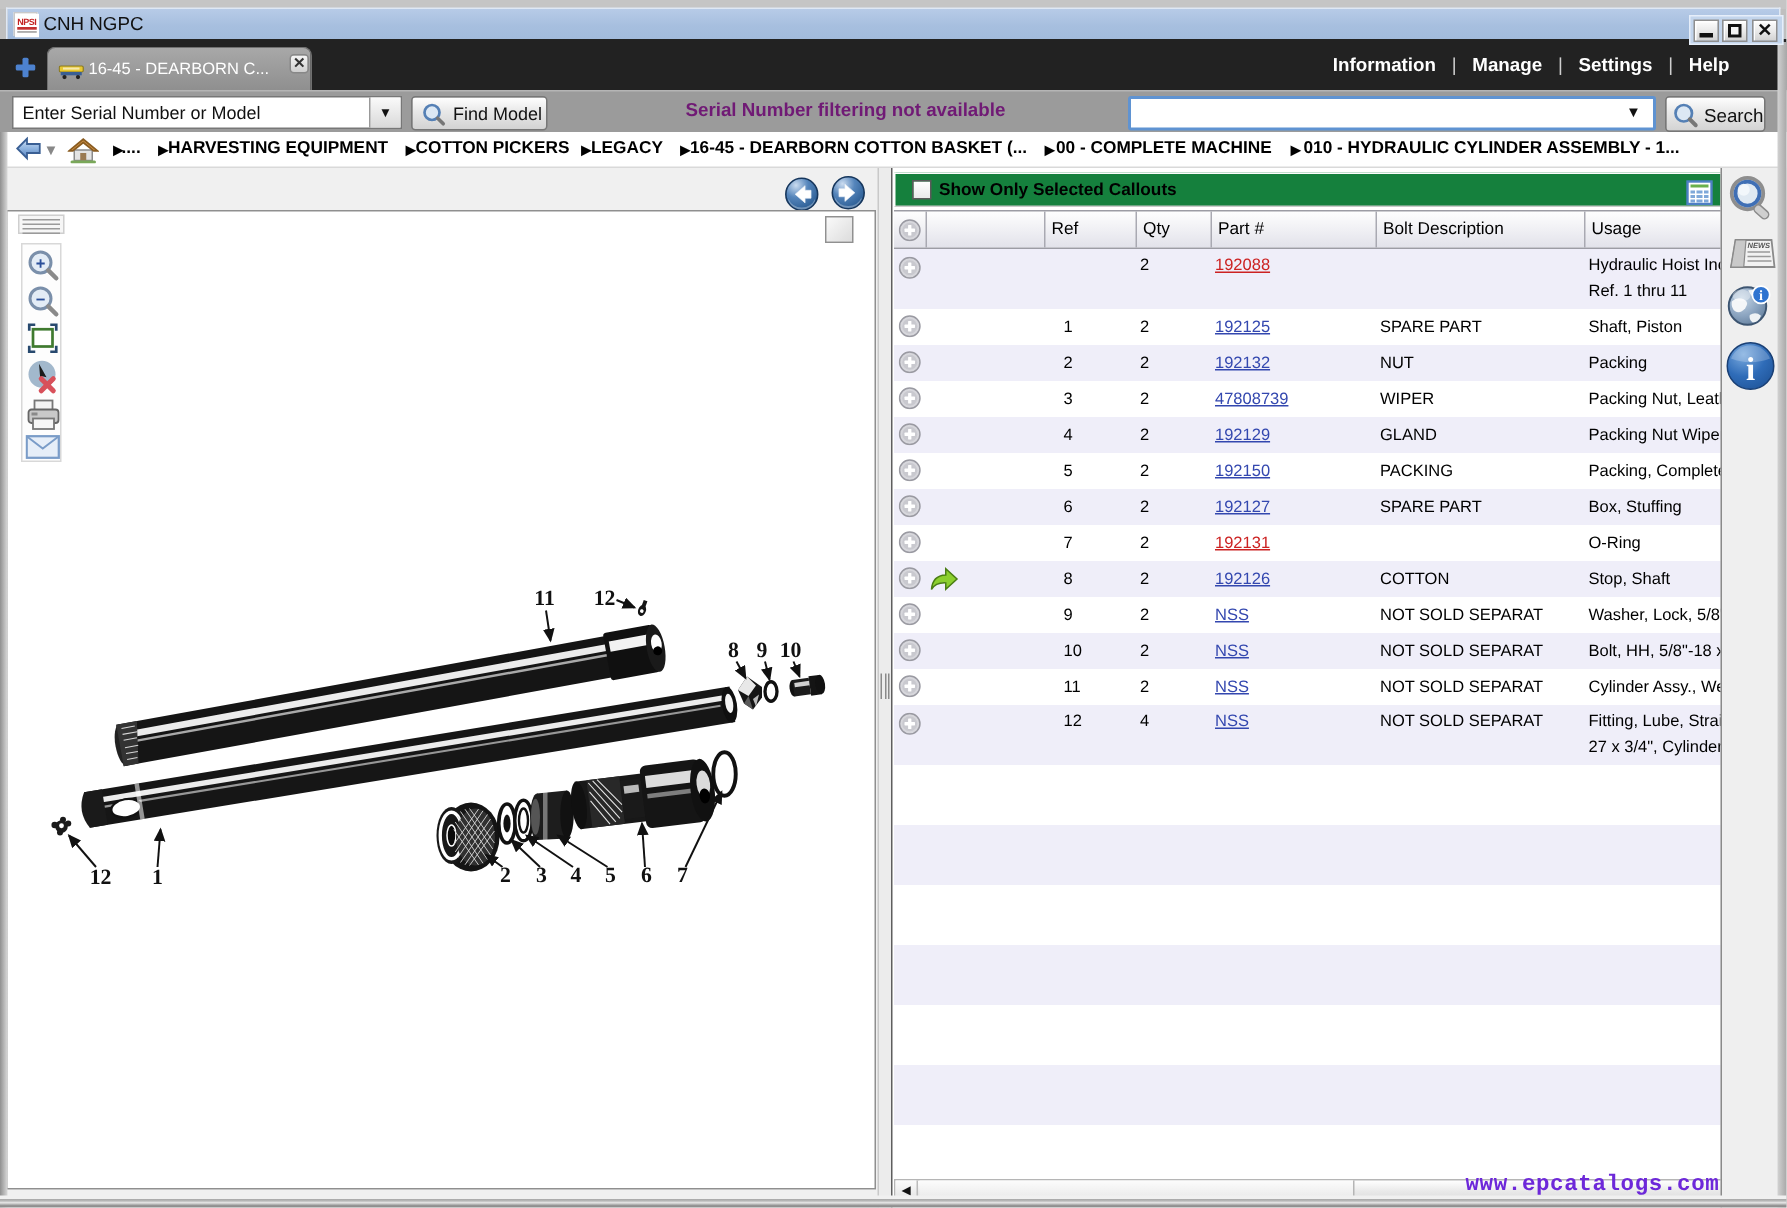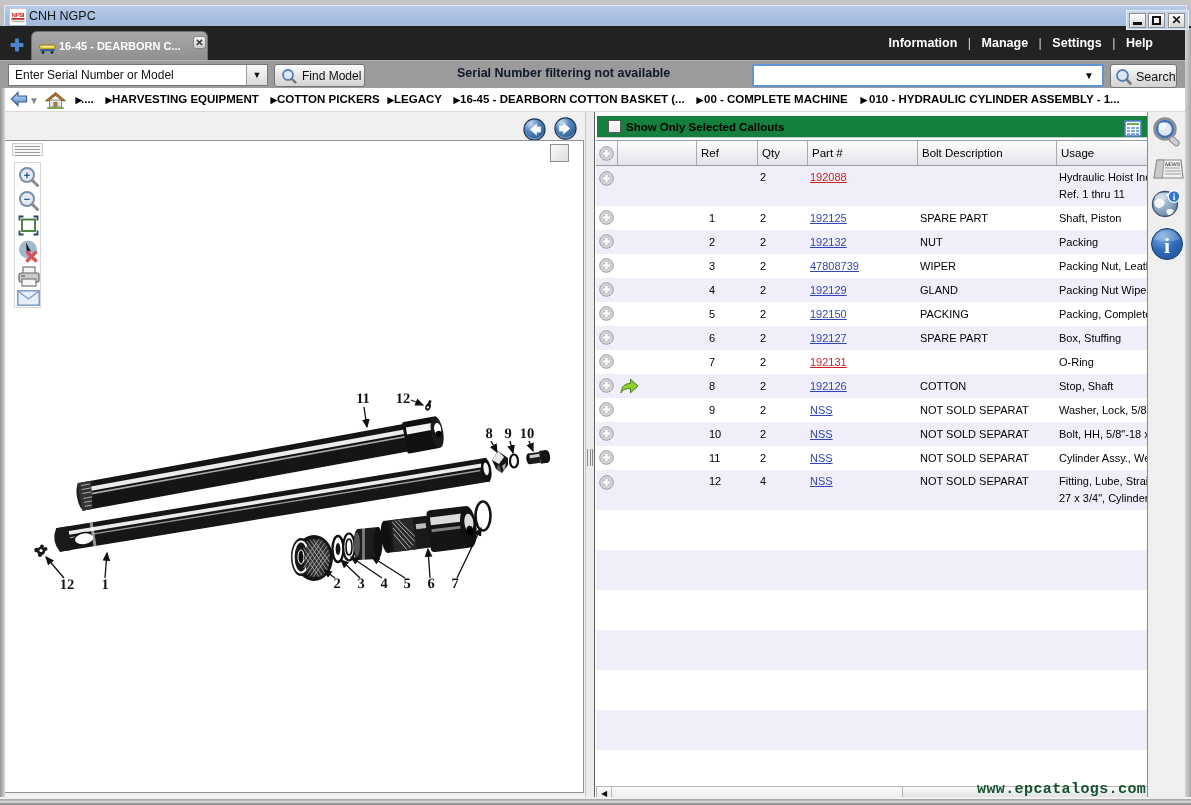--- a/index.html
+++ b/index.html
@@ -14,35 +14,35 @@
 #winbtns{left:1121px;top:4px;z-index:5;width:63px;height:20px;background:#c3d5ec;border:1px solid #e6eefa}
 .wbtn{position:absolute;top:2px;width:17px;height:15px;background:linear-gradient(#fdfdfd,#e8e8e8 55%,#d2d2d2);border:1px solid #8f8f8f;box-shadow:inset 1px 1px 0 #fff}
 .wbtn .mini{position:absolute;left:3px;bottom:2px;width:9px;height:3px;background:#111}
 .wbtn .maxi{position:absolute;left:3px;top:2px;width:9px;height:9px;border:2px solid #111;background:#f4f4f4}
 .wbtn .xx{display:block;text-align:center;font-size:12px;font-weight:bold;line-height:13px;color:#111}
 
 #tabbar{left:0;top:26px;width:1191px;height:34px;background:#222222}
 #plusbtn{left:10px;top:12px;width:14px;height:14px}
 #tab{left:31px;top:5px;width:177px;height:29px;background:linear-gradient(#a8a8a8,#8f8f8f);border-radius:6px 6px 0 0;border:1px solid #707070;border-bottom:none}
 #tab .ticon{left:7px;top:8px;width:17px;height:11px}
-#tab .ttxt{left:27px;top:8px;color:#fff;font-weight:bold;font-size:11px;white-space:nowrap}
+#tab .ttxt{left:27px;top:8px;color:#fff;font-weight:normal;font-size:11px;white-space:nowrap}
 #tab .tclose{left:161px;top:4px;width:13px;height:13px;background:linear-gradient(#f5f5f5,#cfcfcf);border:1px solid #888;border-radius:3px;color:#333;font-size:10px;line-height:12px;text-align:center;font-weight:bold}
 #topmenu{right:38px;top:10px;color:#fff;font-weight:bold;font-size:12.5px}
 #topmenu span.sep{color:#cfcfcf;font-weight:normal;padding:0 10.5px}
 
 #toolbar{left:0;top:60px;width:1191px;height:28px;background:#9b9b9b;border-top:1px solid #b5b5b5}
 #serialbox{left:8px;top:3px;width:260px;height:22px;background:#fff;border:1px solid #777}
 #serialbox .ph{left:6px;top:3px;font-size:12px;color:#111}
 #serialdrop{left:237px;top:0px;width:21px;height:20px;background:linear-gradient(#fafafa,#d9d9d9);border-left:1px solid #999;text-align:center;font-size:9px;line-height:20px;color:#111}
 .gbtn{background:linear-gradient(#fefefe,#e8e8e8 45%,#d3d3d3);border:1px solid #777;border-radius:3px;font-size:12.5px;color:#111;text-align:left;white-space:nowrap}
 #findbtn{left:274px;top:3px;width:91px;height:23px}
 #findbtn span{position:absolute;left:27px;top:4px;font-size:12px}
 #searchbtn{left:1110px;top:3px;width:67px;height:24px}
 #searchbtn span{position:absolute;left:25px;top:5px;font-size:12.5px}
-#sn-na{left:457px;top:5px;color:#0f172a;font-weight:bold;font-size:12.5px}
+#sn-na{left:457px;top:5px;color:#701a75;font-weight:bold;font-size:12.5px}
 #combo{left:752px;top:3px;width:352px;height:23px;background:#fff;border:2px solid #5f93d2;border-radius:2px}
 #combo .arr{position:absolute;right:4px;top:2px;width:18px;height:15px;text-align:center;font-size:10px;line-height:15px;color:#111}
 
 #crumbs{left:0;top:88px;width:1191px;height:24px;background:#fff;border-bottom:1px solid #d9d9d9}
 #crumbs .bc{position:absolute;top:5px;font-size:11.5px;font-weight:bold;color:#000;white-space:nowrap}
 #crumbs .tri{font-size:12px;top:5px}
 
 #main{left:0;top:112px;width:1191px;height:693px;background:#f0f0f0}
 #viewer{left:4px;top:28px;width:580px;height:653px;background:#fff;border:1px solid #8f8f8f;overflow:hidden}
 #ovbox{left:545px;top:3px;width:19px;height:18px;background:linear-gradient(135deg,#fafafa,#dcdcdc);border:1px solid #909090}
@@ -81,21 +81,21 @@
 #hscroll{left:1px;top:674px;width:553px;height:15px;background:linear-gradient(#ffffff,#e9e9e9 55%,#dcdcdc);border:1px solid #b5b5b5}
 #hscroll .larr{position:absolute;left:0;top:0;width:15px;height:13px;background:linear-gradient(#fbfbfb,#e3e3e3);border-right:1px solid #bbb;text-align:center;font-size:8px;line-height:13px;color:#111}
 #hscroll .thumb{position:absolute;left:16px;top:0px;width:290px;height:13px;background:linear-gradient(#fcfcfc,#e8e8e8);border-right:1px solid #b5b5b5}
 
 #sidebar{left:1147px;top:0px;width:38px;height:693px;background:#efefef;border-left:1px solid #8a8a8a}
 .sic{position:absolute;left:3px}
 
 #frameR{left:1185px;top:28px;width:6px;height:777px;background:linear-gradient(90deg,#d2d2d2,#a8a8a8)}
 #frameL{left:0px;top:88px;width:5px;height:717px;background:linear-gradient(90deg,#909090,#d8d8d8)}
 #frameB{left:0px;top:797px;width:1191px;height:8px;background:linear-gradient(#f0f0f0,#f0f0f0 25%,#a8a8a8 30%,#b8b8b8 45%,#e6e6e6 60%,#8f8f8f 85%,#8f8f8f)}
-#wm{left:977px;top:781px;font-family:"Liberation Mono",monospace;font-weight:bold;font-size:15px;color:#14532d;letter-spacing:0.4px}
+#wm{left:977px;top:781px;font-family:"Liberation Mono",monospace;font-weight:bold;font-size:15px;color:#6d28d9;letter-spacing:0.4px}
 </style></head>
 <body>
 <div id="topstrip" class="abs"></div>
 <div id="titlebar" class="abs">
   <div class="appicon abs">
       <svg width="16" height="16" viewBox="0 0 16 16" style="position:absolute;left:0;top:0">
         <rect width="16" height="16" fill="#fff"></rect>
         <text x="8" y="7.5" font-size="6" font-weight="bold" fill="#c42222" text-anchor="middle" textLength="13">NPSI</text>
         <rect x="1.5" y="9" width="13" height="1.8" fill="#c43030"></rect>
         <rect x="1.5" y="11.8" width="13" height="1" fill="#999"></rect>

